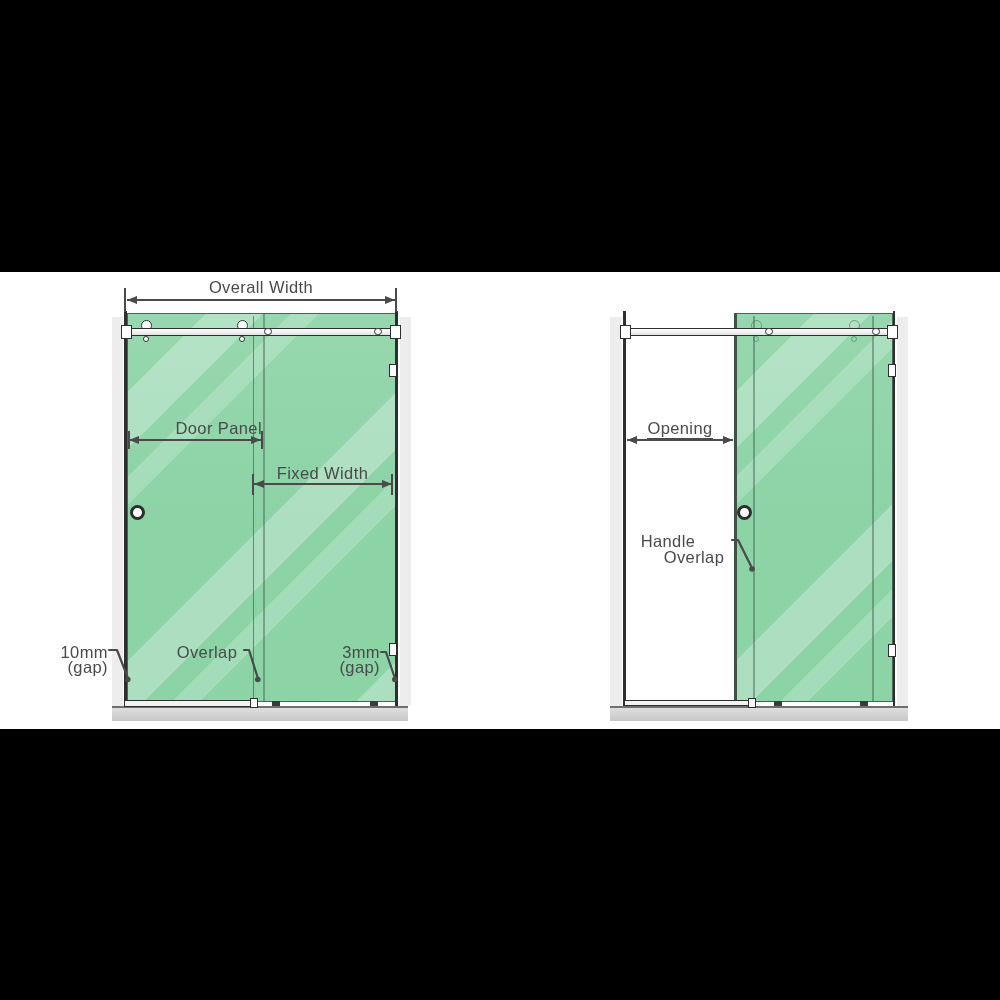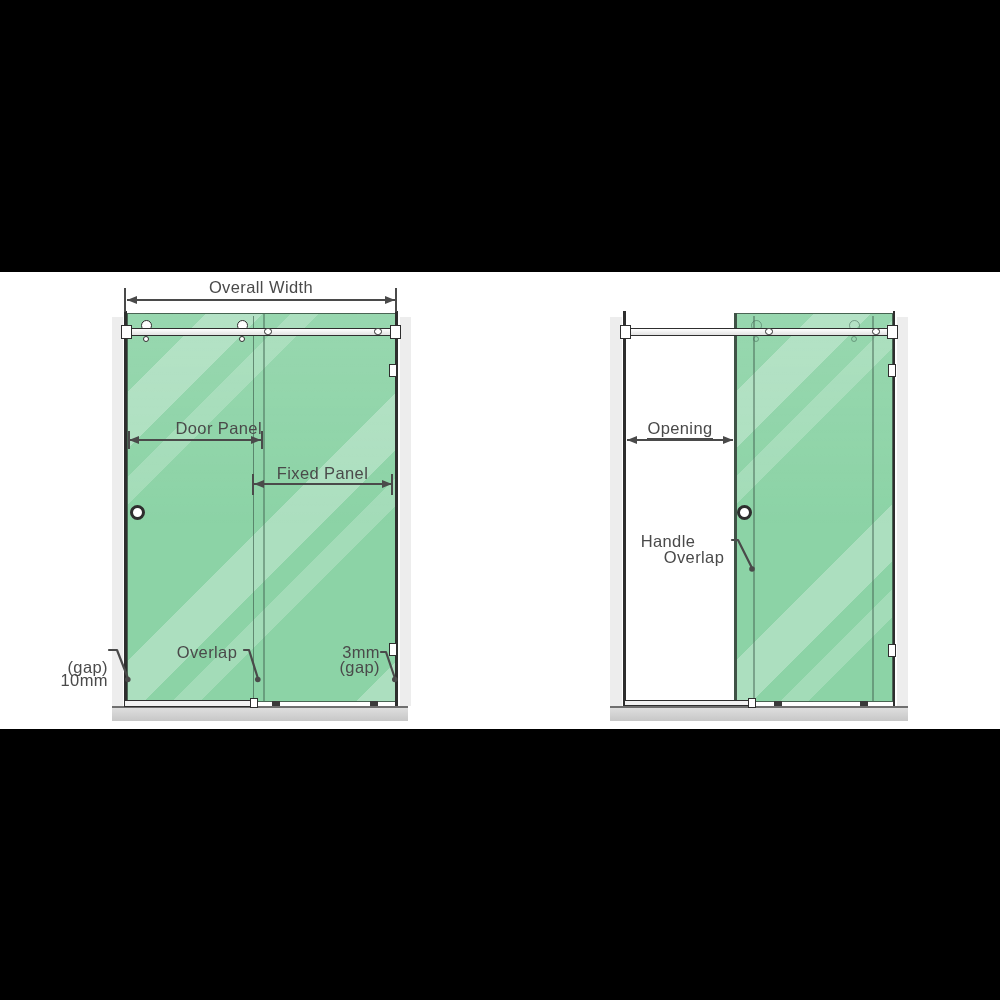--- a/index.html
+++ b/index.html
@@ -101,28 +101,28 @@
       <div class="tick" style="left:123.8px;top:288px;height:24px;"></div>
       <div class="tick" style="left:395.2px;top:288px;height:24px;"></div>
 
       <div class="lbl" style="left:128px;top:420px;width:134px;text-align:right;">Door Panel</div>
       <div class="dline" style="left:129px;top:439px;width:132px;"></div>
       <div class="ah l" style="left:129px;top:435.5px;"></div>
       <div class="ah r" style="left:251px;top:435.5px;"></div>
       <div class="tick" style="left:127.5px;top:431px;height:18px;"></div>
       <div class="tick" style="left:260.5px;top:431px;height:18px;"></div>
 
-      <div class="lbl" style="left:252px;top:465px;width:141px;">Fixed Panel</div>
+      <div class="lbl" style="left:252px;top:465px;width:141px;">Fixed Width</div>
       <div class="dline" style="left:254px;top:483px;width:138px;"></div>
       <div class="ah l" style="left:254px;top:479.5px;"></div>
       <div class="ah r" style="left:382px;top:479.5px;"></div>
       <div class="tick" style="left:252px;top:473.5px;height:21px;"></div>
       <div class="tick" style="left:391px;top:473.5px;height:21px;"></div>
 
-      <div class="lbl r" style="left:52px;top:644px;width:56px;margin-top:28px;">10mm</div>
+      <div class="lbl r" style="left:52px;top:644px;width:56px;">10mm</div>
       <div class="lbl r" style="left:52px;top:659px;width:56px;">(gap)</div>
       <div class="lbl" style="left:170px;top:644px;width:74px;">Overlap</div>
       <div class="lbl r" style="left:326px;top:644px;width:54px;">3mm</div>
       <div class="lbl r" style="left:326px;top:659px;width:54px;">(gap)</div>
     </div>
 
     <div>
       <div class="strip" style="left:610px;top:317px;width:11.5px;height:389px;"></div>
       <div class="strip" style="left:896.5px;top:317px;width:11.5px;height:389px;"></div>
       <div class="tray" style="left:610px;top:706px;width:298px;"></div>

